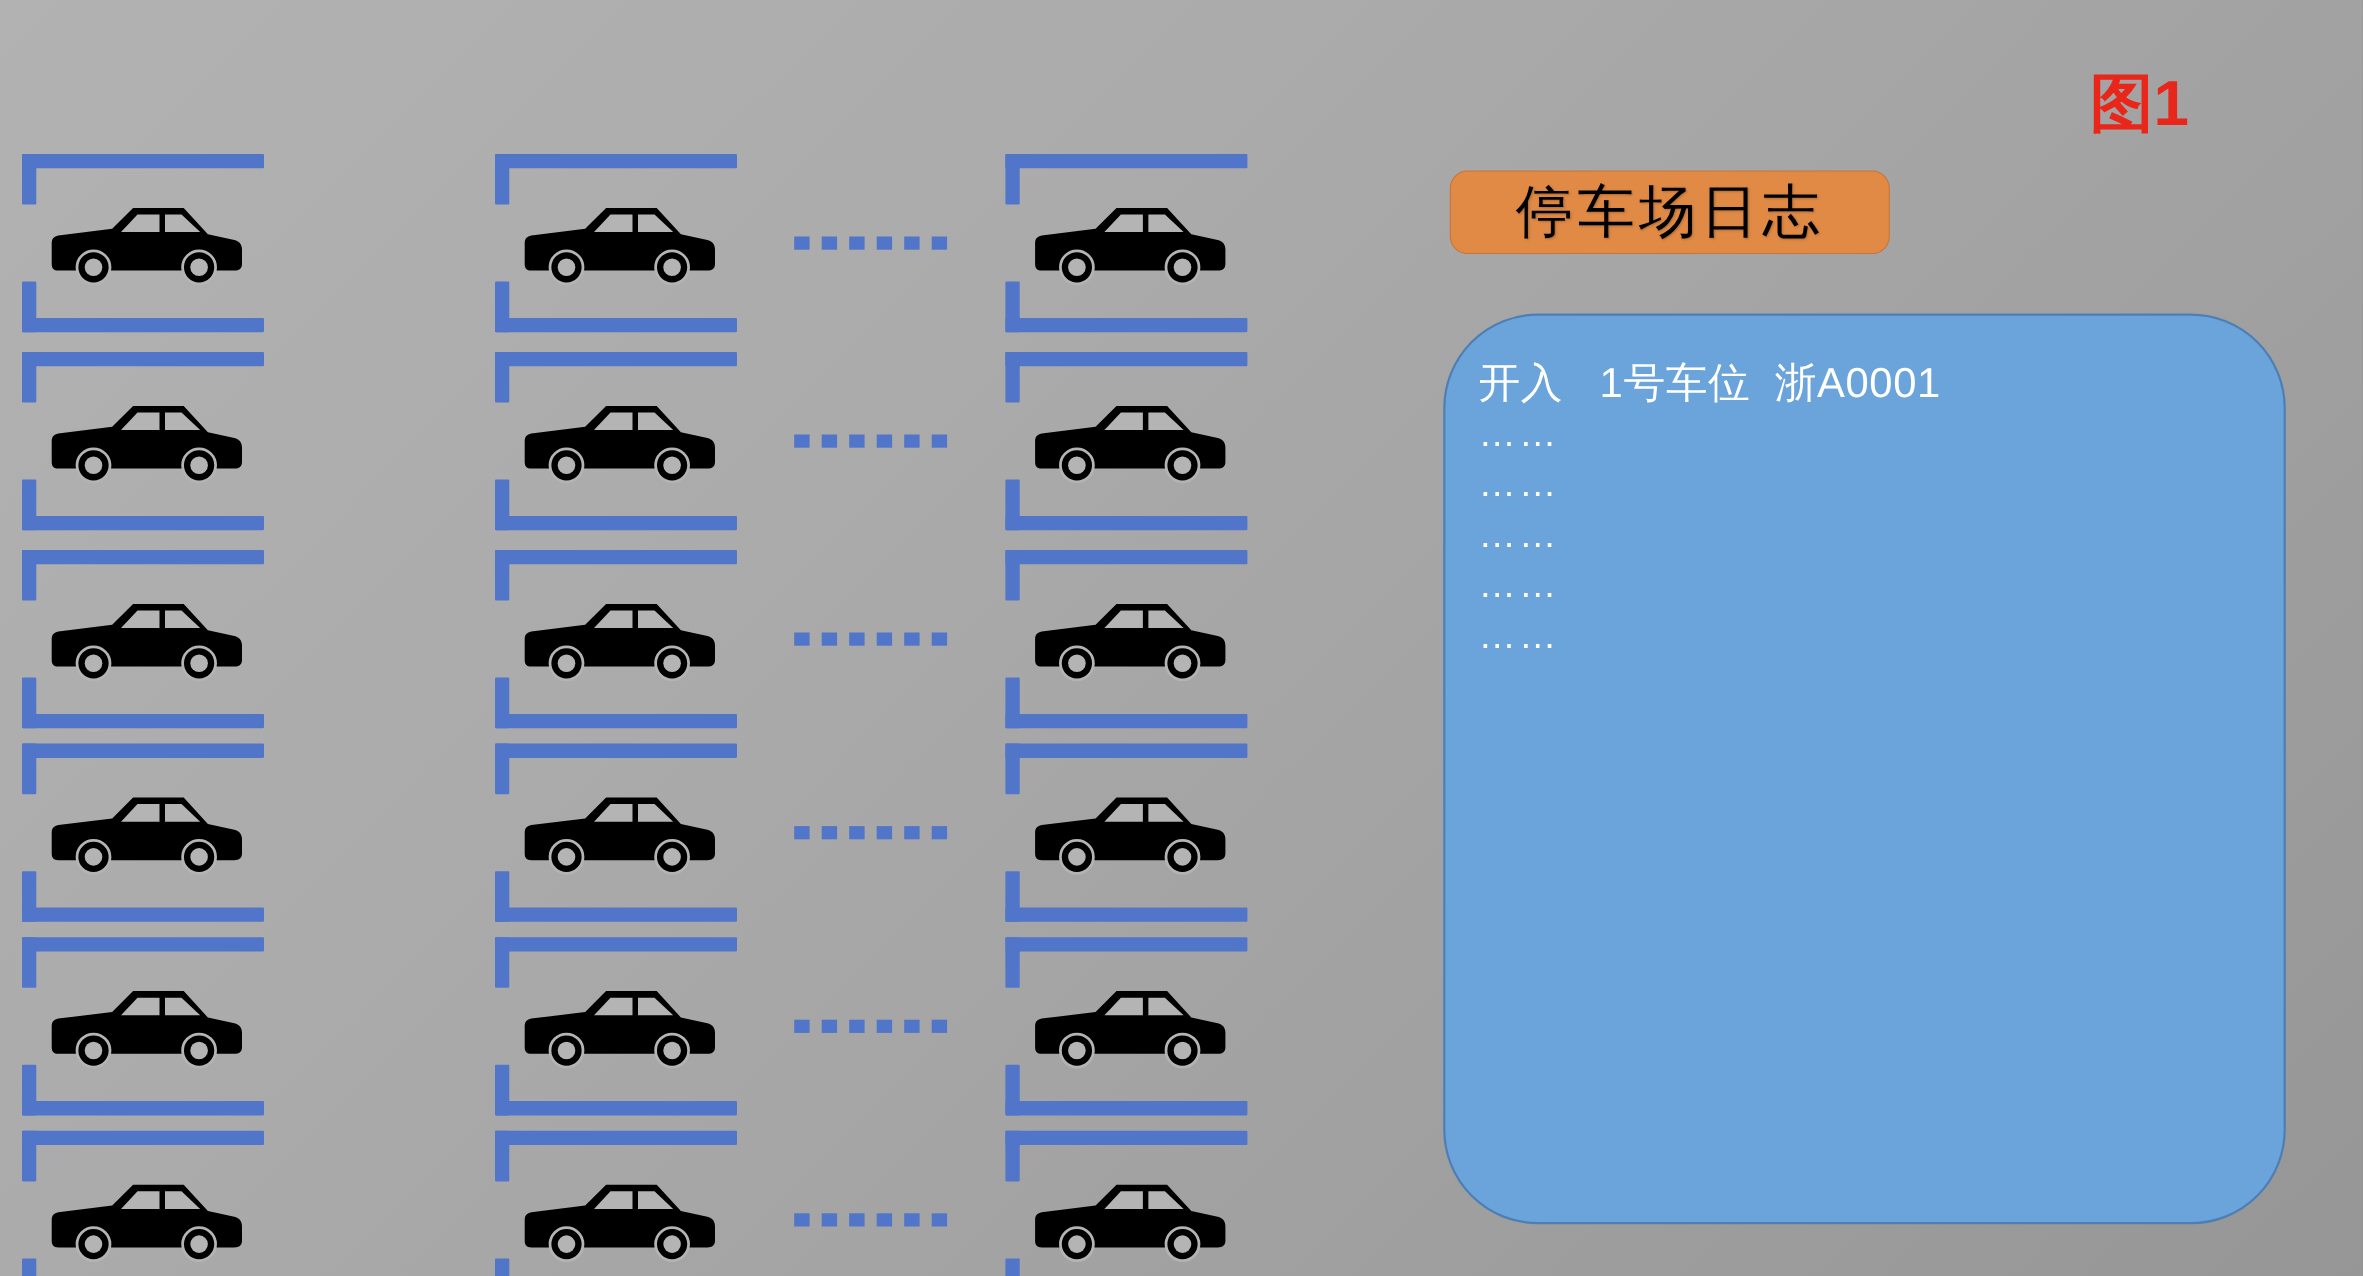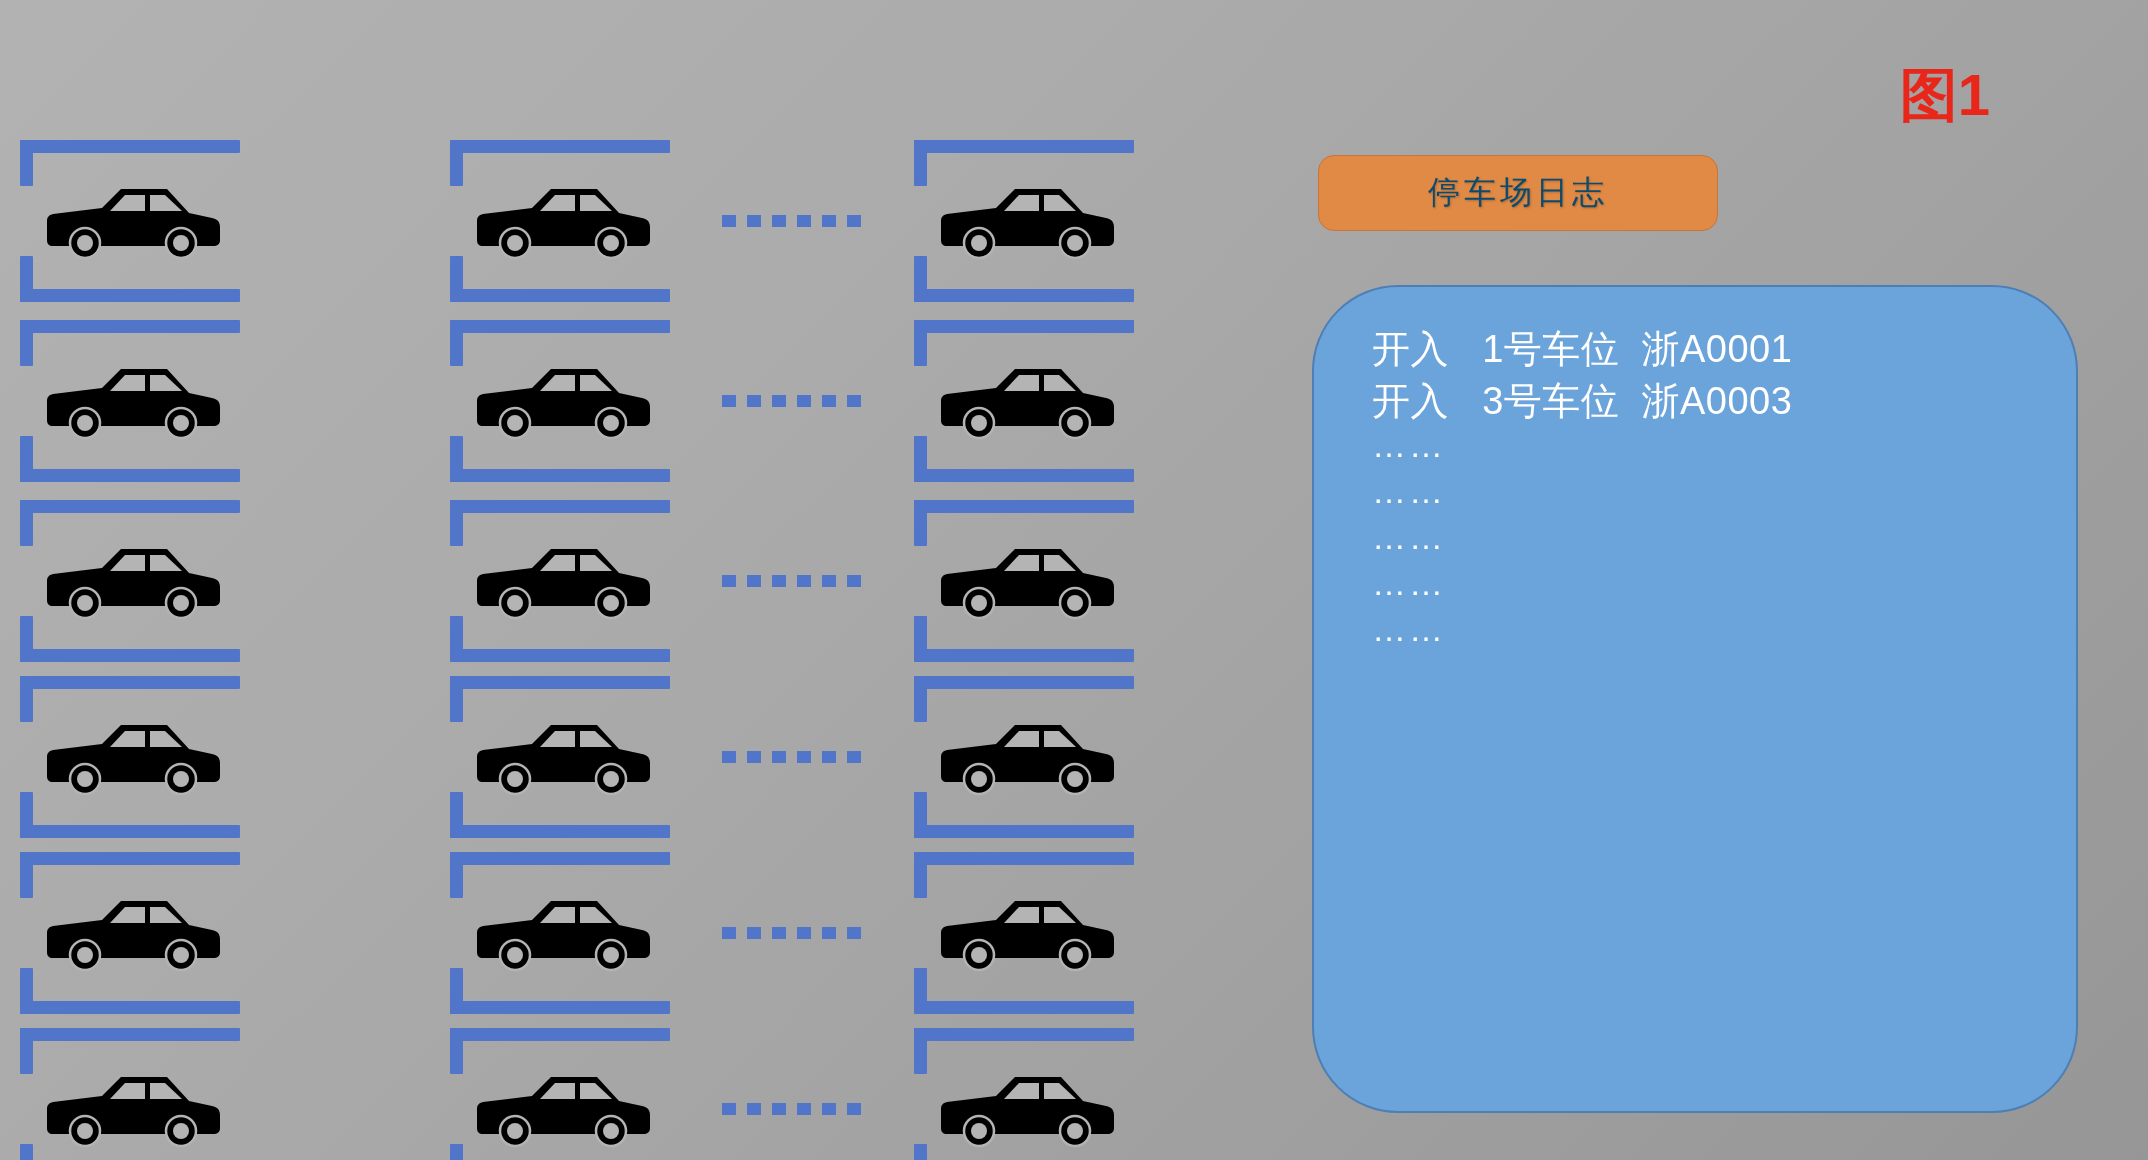--- a/index.html
+++ b/index.html
@@ -116,22 +116,22 @@
   
   #log-button {
     position: absolute;
     left: 1318px;
     top: 155px;
     width: 400px;
     height: 76px;
     border-radius: 16px;
     background: #e08a45;
     border: 1px solid #c9743a;
-    color: #0c4a6e;
-    font-size: 32px;
+    color: #000000;
+    font-size: 52px;
     letter-spacing: 4px;
     display: flex;
     align-items: center;
     justify-content: center;
     box-sizing: border-box;
     cursor: pointer;
     text-shadow: 1px 1px 2px rgba(80,50,20,0.35);
   }
 
   
@@ -153,21 +153,20 @@
     top: 42px;
     right: 24px;
   }
   .log-line {
     color: #ffffff;
     font-size: 38px;
     line-height: 1.04;
     white-space: pre;
     letter-spacing: 0.5px;
     padding: 1px 0;
-    margin-left: 28px;
   }
   .log-line.ell {
     font-size: 34px;
     line-height: 1.18;
     letter-spacing: 3px;
     padding: 3px 0;
   }
   .log-line.spaced-top { margin-top: 10px; }
 </style>
 </head>
@@ -788,21 +787,20 @@
 </svg>
         </div>
       </div>
     </div>
 
   <div id="log-button" style="background: rgb(224, 138, 69);">停车场日志</div>
 
   <div id="log-panel" style="background: rgb(107, 163, 219);">
     <div id="log-lines">
         <div class="log-line" style="color: rgb(255, 255, 255);">开入   1号车位  浙A0001</div>
-        <div class="log-line spaced-top" style="color: rgb(255, 255, 255);">开入   3号车位  浙A0003</div>
         <div class="log-line ell" style="color: rgb(255, 255, 255);">……</div>
         <div class="log-line ell" style="color: rgb(255, 255, 255);">……</div>
         <div class="log-line ell" style="color: rgb(255, 255, 255);">……</div>
         <div class="log-line ell" style="color: rgb(255, 255, 255);">……</div>
         <div class="log-line ell" style="color: rgb(255, 255, 255);">……</div>
       </div>
   </div>
 
 <div class="dots-row" style="left: 722px; top: 215px;">
       <i style="background: rgb(81, 117, 201);"></i>

